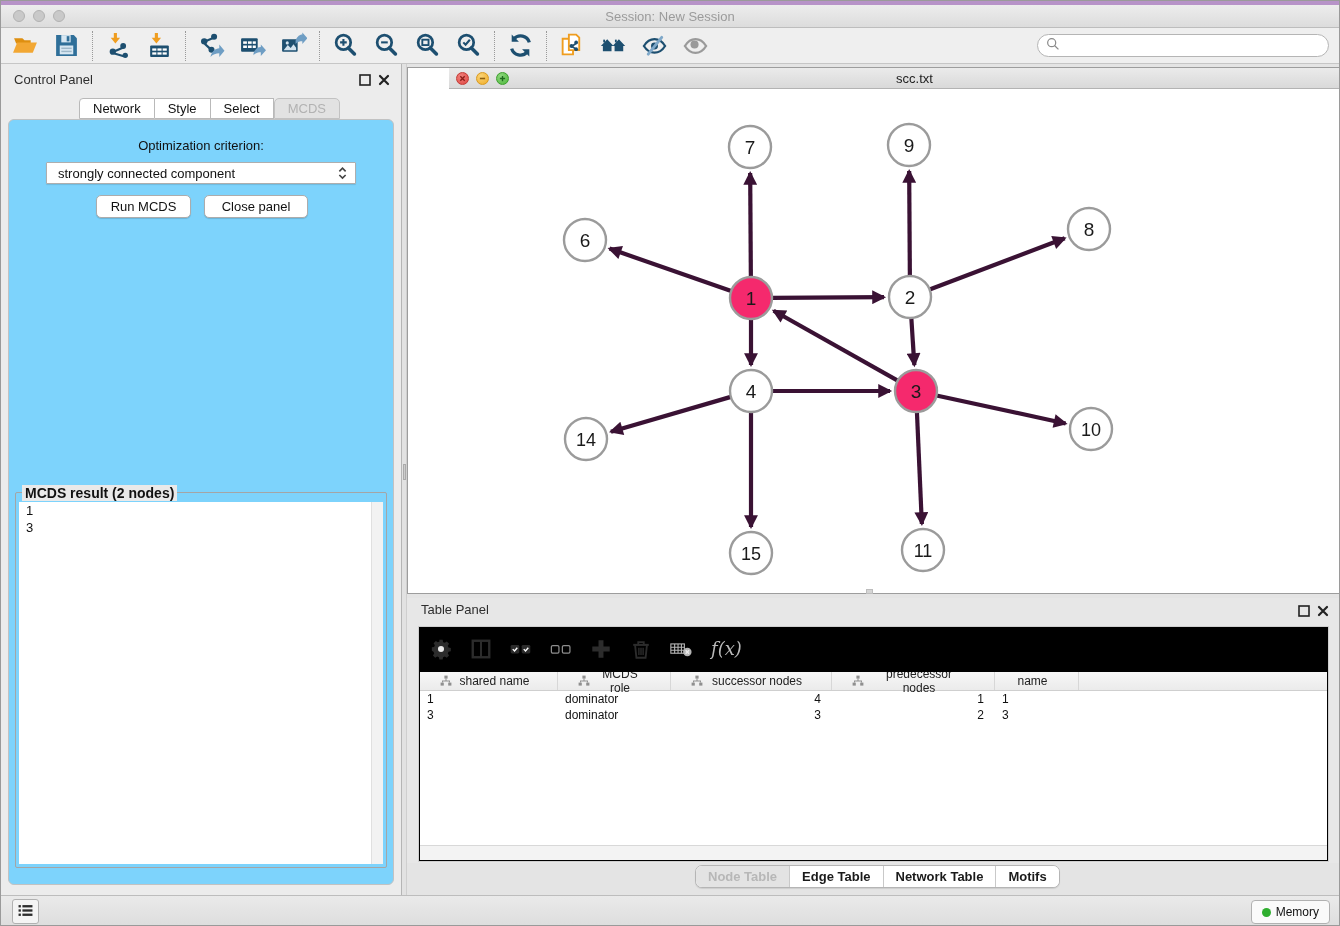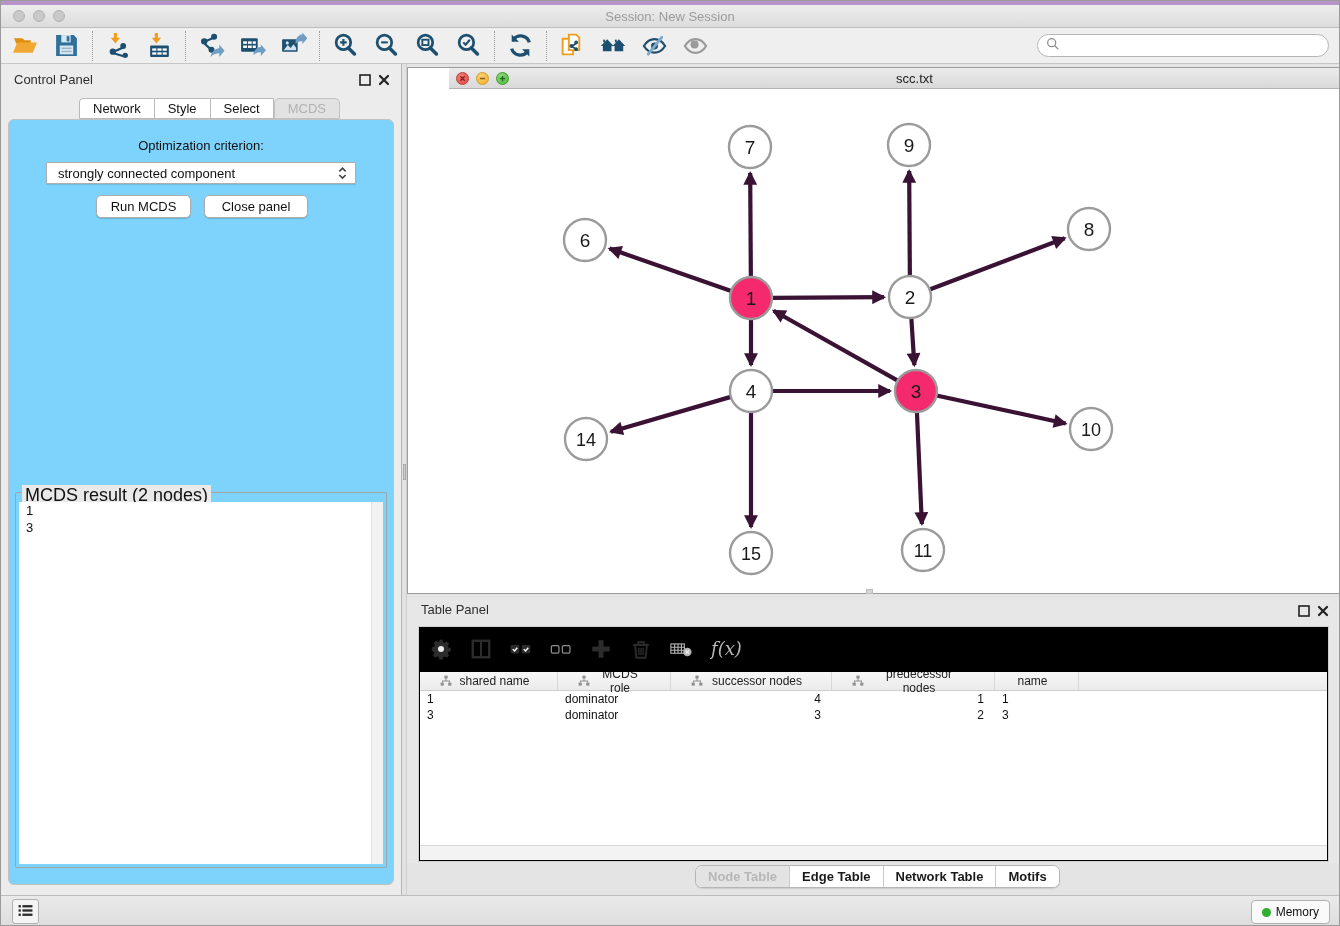--- a/index.html
+++ b/index.html
@@ -35,21 +35,21 @@
   .cp-tab.active{background:#e2e2e2;color:#b2b2b2;border:1px solid #c2c2c2;border-radius:5px 5px 0 0;}
   .cp-body{position:absolute;left:7px;top:55px;width:386px;height:766px;background:#7dd3fc;border:1px solid #c2c2c2;border-radius:6px;}
   .opt-label{position:absolute;left:0;width:100%;top:18px;text-align:center;font-size:13px;color:#111;}
   .dropdown{position:absolute;left:37px;top:42px;width:310px;height:22px;background:#fff;border:1px solid #aeaeae;border-radius:1px;box-shadow:0 1px 1px rgba(0,0,0,.12);display:flex;align-items:center;padding:0 8px 0 11px;font-size:13px;color:#111;}
   .dropdown .stepper{margin-left:auto;width:9px;height:15px;}
   .btn-row{position:absolute;left:0;top:75px;width:100%;}
   .aqua-btn{position:absolute;height:23px;background:#fff;border:1px solid #acacac;border-radius:5px;box-shadow:0 1px 1px rgba(0,0,0,.15);font-size:13px;color:#111;}
   .btn-run{left:87px;width:95px;}
   .btn-close{left:195px;width:104px;}
   .result-group{position:absolute;left:6px;top:372px;width:372px;height:376px;border:1px solid #a5a5a5;border-radius:2px;}
-  .result-legend{position:absolute;left:6px;top:-8px;background:#e9e9e9;padding:0 3px;font-size:18px;color:#111;}
+  .result-legend{position:absolute;left:6px;top:-8px;background:#e9e9e9;padding:0 3px;font-size:14px;color:#111;font-weight:bold;}
   .result-box{position:absolute;left:3px;right:3px;top:9px;bottom:3px;background:#fff;}
   .result-scroll{position:absolute;right:0;top:0;bottom:0;width:12px;background:#f2f2f2;border-left:1px solid #e0e0e0;}
   .result-line{font-size:13px;color:#111;padding:1px 0 0 7px;line-height:16px;}
 
   
   .v-divider{position:absolute;left:400px;top:63px;width:6px;height:831px;background:#e2e2e2;border-left:1px solid #b5b5b5;border-right:1px solid #cfcfcf;}
   .v-grip{position:absolute;left:1px;top:400px;width:3px;height:16px;background:#cdcdcd;border:1px solid #ababab;}
 
   
   .net-window{position:absolute;left:406px;top:66px;width:933px;height:527px;border:1px solid #9d9d9d;background:#fff;}

